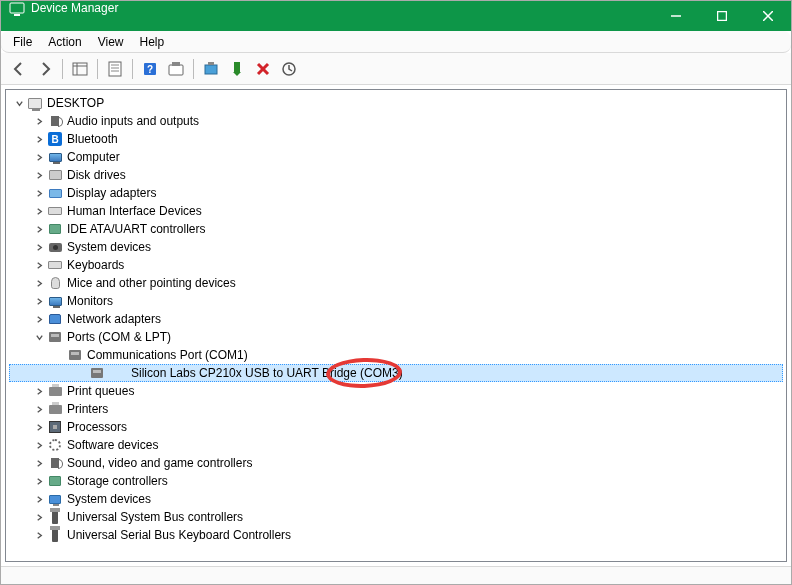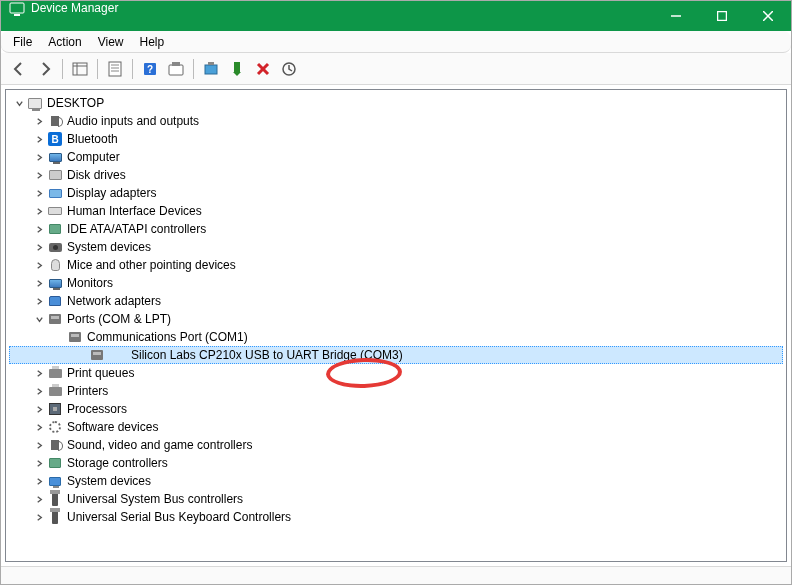--- a/index.html
+++ b/index.html
@@ -251,32 +251,43 @@
       </div>
       <div class="node depth-1">
         <span class="expander">
           <svg viewBox="0 0 10 10">
             <path d="M3 2 L7 5 L3 8"></path>
           </svg>
         </span>
         <span class="node-icon">
           <span class="ico-cable"></span>
         </span>
-        <span class="node-label">IDE ATA/ATAPI controllers</span>
+        <span class="node-label">IDE ATA/UART controllers</span>
       </div>
       <div class="node depth-1">
         <span class="expander">
           <svg viewBox="0 0 10 10">
             <path d="M3 2 L7 5 L3 8"></path>
           </svg>
         </span>
         <span class="node-icon">
           <span class="ico-camera"></span>
         </span>
         <span class="node-label">System devices</span>
+      </div>
+      <div class="node depth-1">
+        <span class="expander">
+          <svg viewBox="0 0 10 10">
+            <path d="M3 2 L7 5 L3 8"></path>
+          </svg>
+        </span>
+        <span class="node-icon">
+          <span class="ico-keyboard"></span>
+        </span>
+        <span class="node-label">Keyboards</span>
       </div>
       <div class="node depth-1">
         <span class="expander">
           <svg viewBox="0 0 10 10">
             <path d="M3 2 L7 5 L3 8"></path>
           </svg>
         </span>
         <span class="node-icon">
           <span class="ico-mouse"></span>
         </span>

